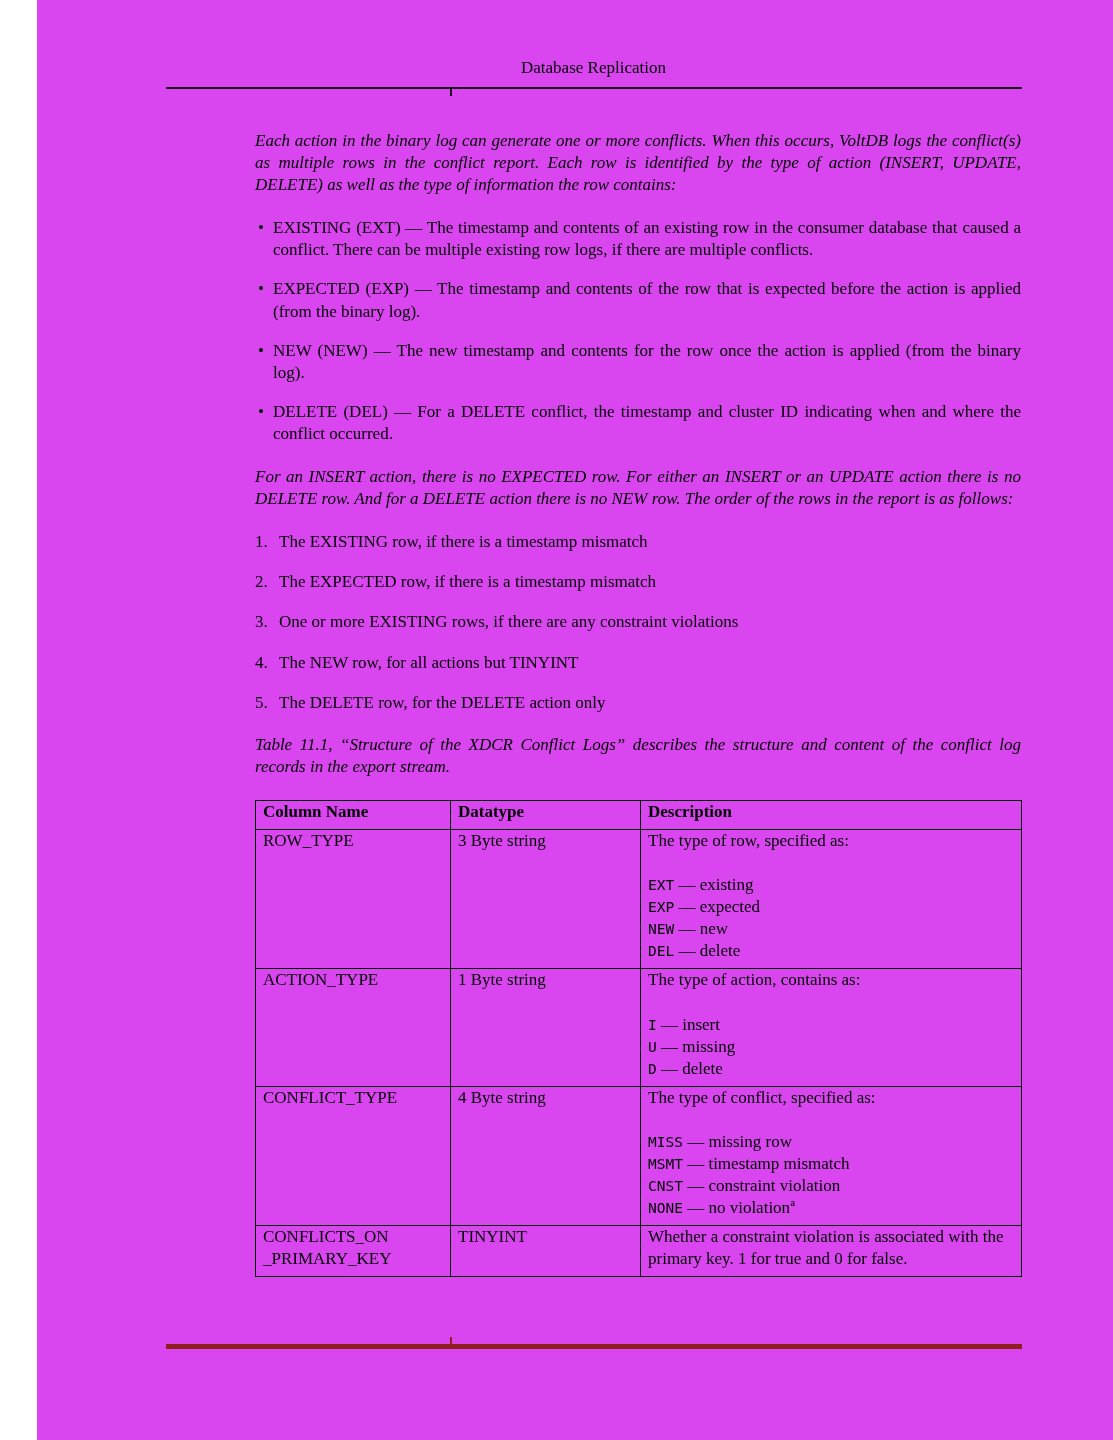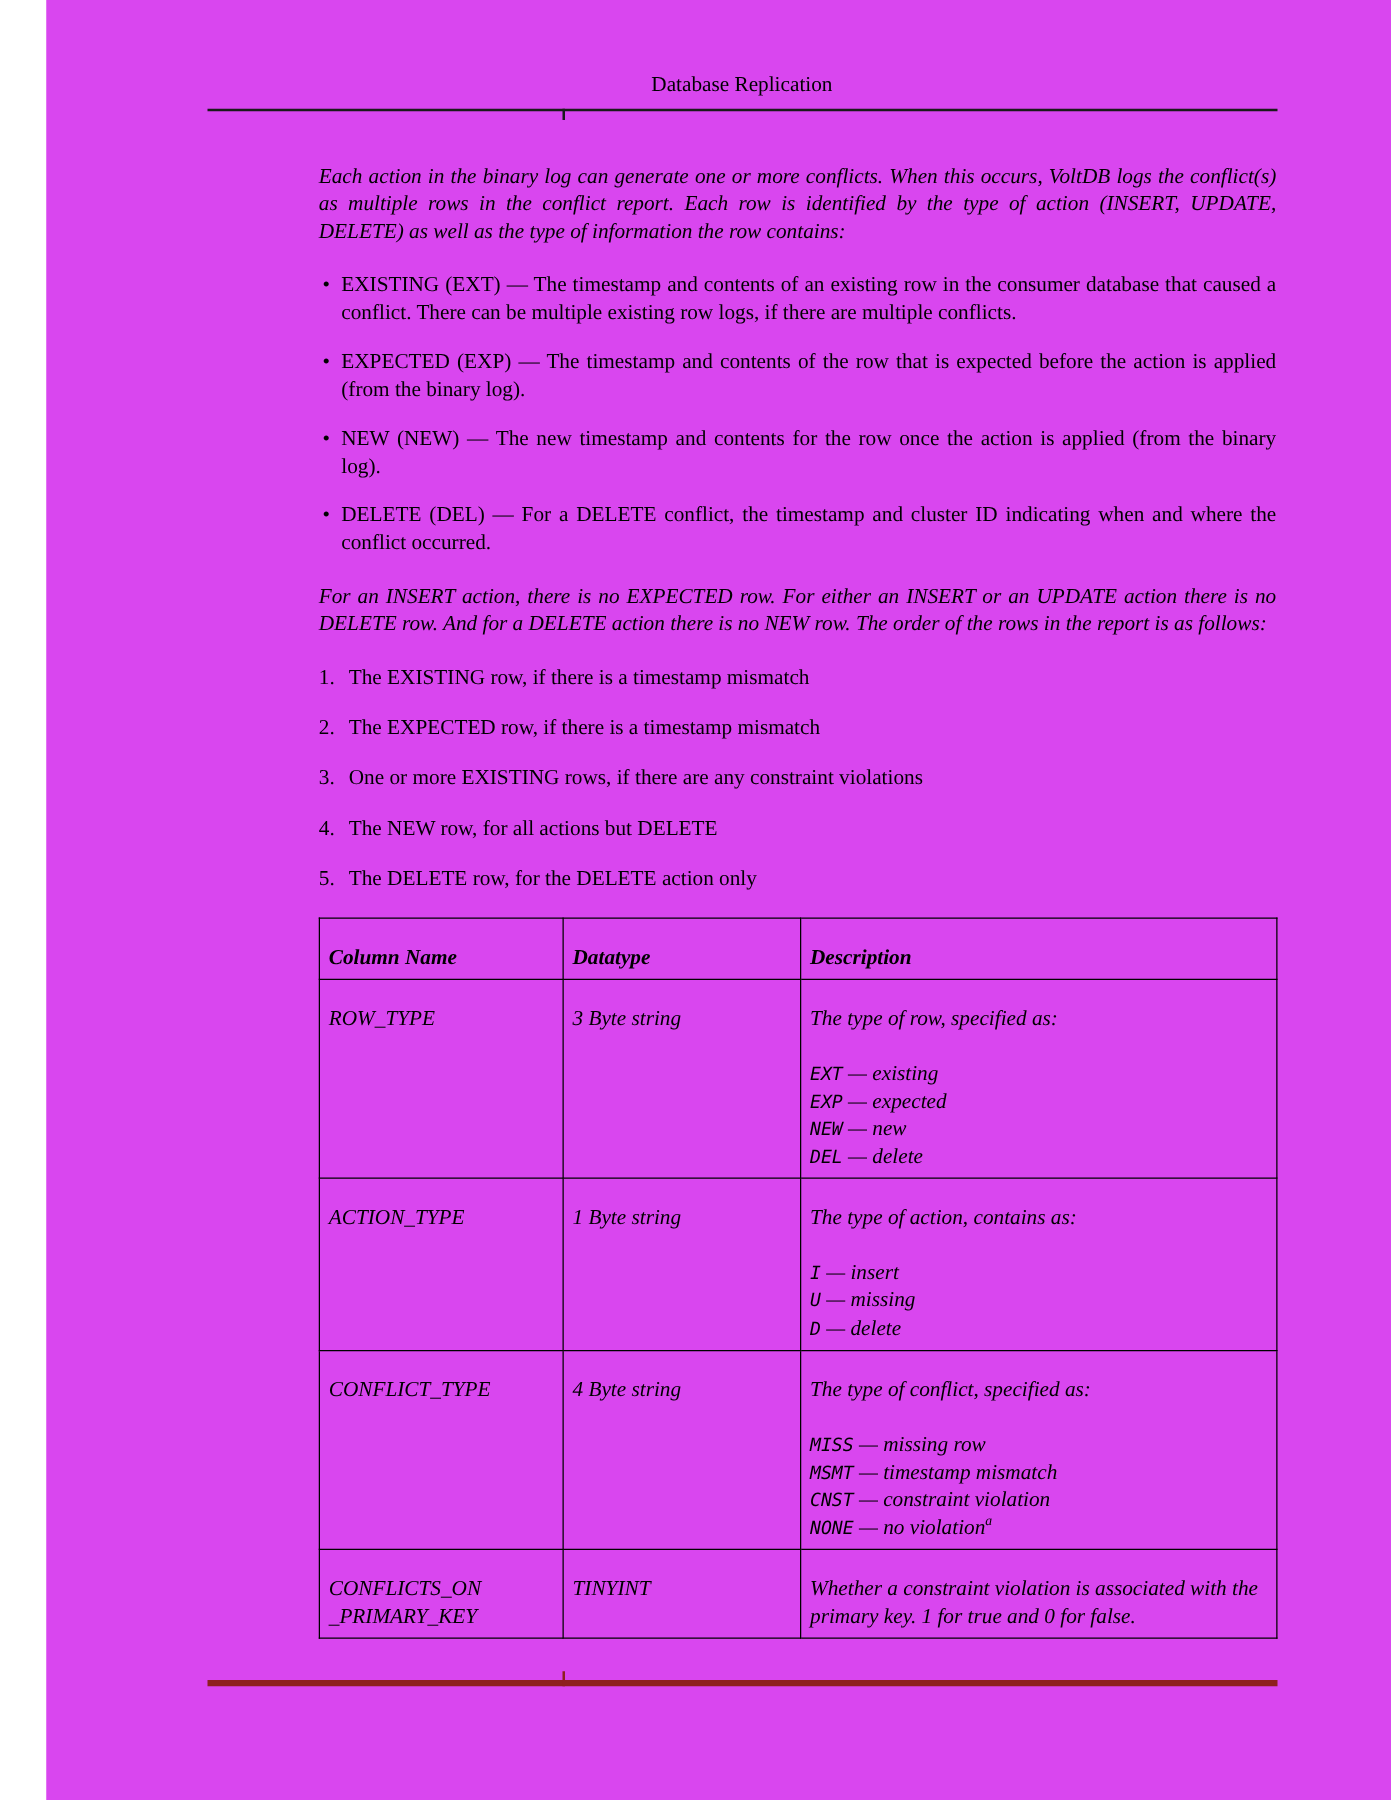--- a/index.html
+++ b/index.html
@@ -111,23 +111,22 @@
   table.conflict-table {
     border-collapse: collapse;
     width: 766px;
     table-layout: fixed;
   }
   .conflict-table th,
   .conflict-table td {
     border: 1px solid #000000;
     vertical-align: top;
     text-align: left;
-    padding: 20px 7px 6px 7px;
-    font-size: 17px;
-    font-style: italic;
+    padding: 0 7px 6px 7px;
+    font-size: 17px;
   }
   .conflict-table th { font-weight: bold; }
   .cell-colname { white-space: pre-line; }
   .code-lines { margin-top: 22px; }
   .code-line { line-height: 1.3; }
   .code-token {
     font-family: "DejaVu Sans Mono", "Liberation Mono", monospace;
     font-size: 14.5px;
   }
   .footnote-marker {
@@ -178,28 +177,29 @@
       <li class="ordered-item">
         <span class="list-number">2.</span>
         <span class="list-text">The EXPECTED row, if there is a timestamp mismatch</span>
       </li>
       <li class="ordered-item">
         <span class="list-number">3.</span>
         <span class="list-text">One or more EXISTING rows, if there are any constraint violations</span>
       </li>
       <li class="ordered-item">
         <span class="list-number">4.</span>
-        <span class="list-text">The NEW row, for all actions but DELETE</span>
+        <span class="list-text">The NEW row, for all actions but TINYINT</span>
       </li>
       <li class="ordered-item">
         <span class="list-number">5.</span>
         <span class="list-text">The DELETE row, for the DELETE action only</span>
       </li>
     </ol>
 
+    <p class="para para-tableref">Table 11.1, “Structure of the XDCR Conflict Logs” describes the structure and content of the conflict log records in the export stream.</p>
 
 
     <table class="conflict-table">
       <colgroup>
         <col style="width:195px">
         <col style="width:190px">
         <col style="width:381px">
       </colgroup>
       <thead>
         <tr>

